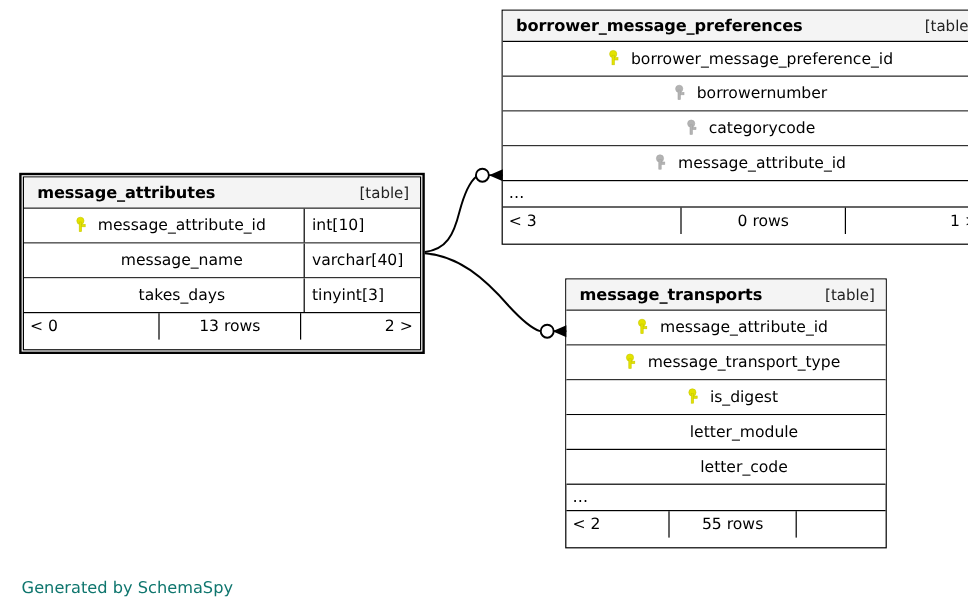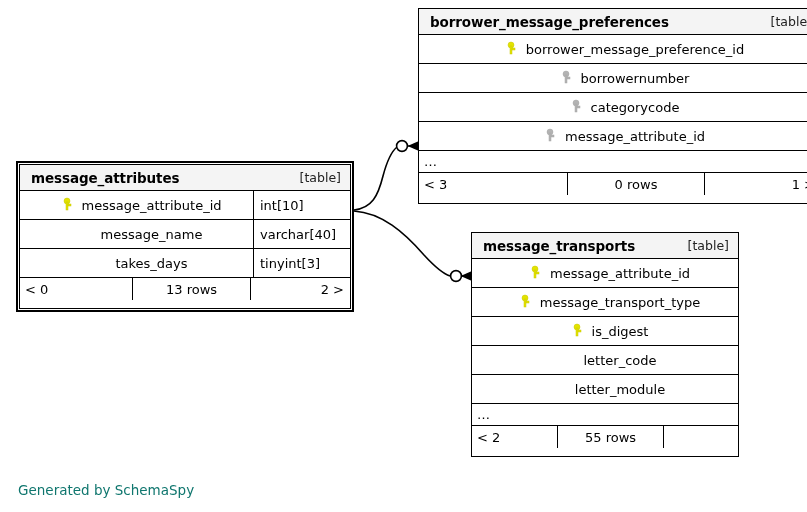--- a/index.html
+++ b/index.html
@@ -241,21 +241,21 @@
           <span>0 rows</span>
         </div>
         <div class="footer-cell right" style="flex:0 0 116px;">
           <span>1 &gt;</span>
         </div>
       </div>
 
     </div>
   </div>
 
-  <div class="table-box focus" id="tbl-ma" style="left:16px; top:161px; width:338px; height:151px;">
+  <div class="table-box focus" id="tbl-ma" style="left:16px; top:144px; width:338px; height:151px;">
     <div class="table-inner">
 
       <div class="tbl-header">
         <span class="tbl-title">message_attributes</span>
         <span class="tbl-kind">[table]</span>
       </div>
 
       <div class="col-row">
         <div class="col-name-cell">
           <span class="key-slot">
@@ -352,28 +352,28 @@
                 </g>
               </svg>
           </span>
           <span class="col-label">is_digest</span>
         </div>
       </div>
 
       <div class="col-row">
         <div class="col-name-cell">
           <span class="key-slot"></span>
+          <span class="col-label">letter_module</span>
+        </div>
+      </div>
+
+      <div class="col-row">
+        <div class="col-name-cell">
+          <span class="key-slot"></span>
           <span class="col-label">letter_code</span>
-        </div>
-      </div>
-
-      <div class="col-row">
-        <div class="col-name-cell">
-          <span class="key-slot"></span>
-          <span class="col-label">letter_module</span>
         </div>
       </div>
 
       <div class="ellipsis-row">
         <span>…</span>
       </div>
 
       <div class="footer-row">
         <div class="footer-cell left" style="flex:0 0 85px;">
           <span>&lt; 2</span>

